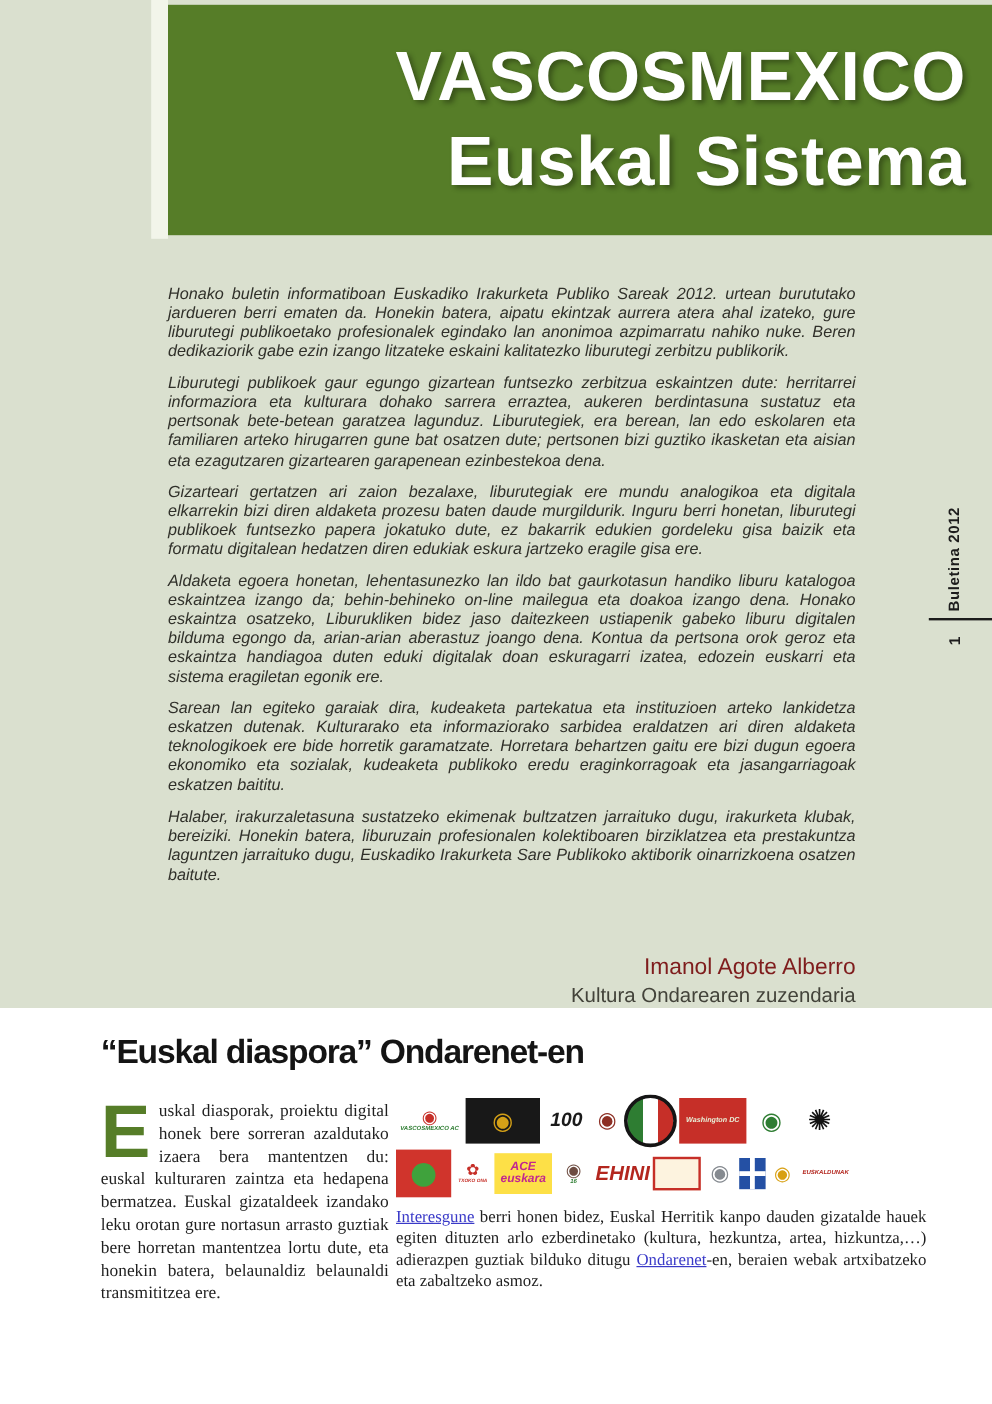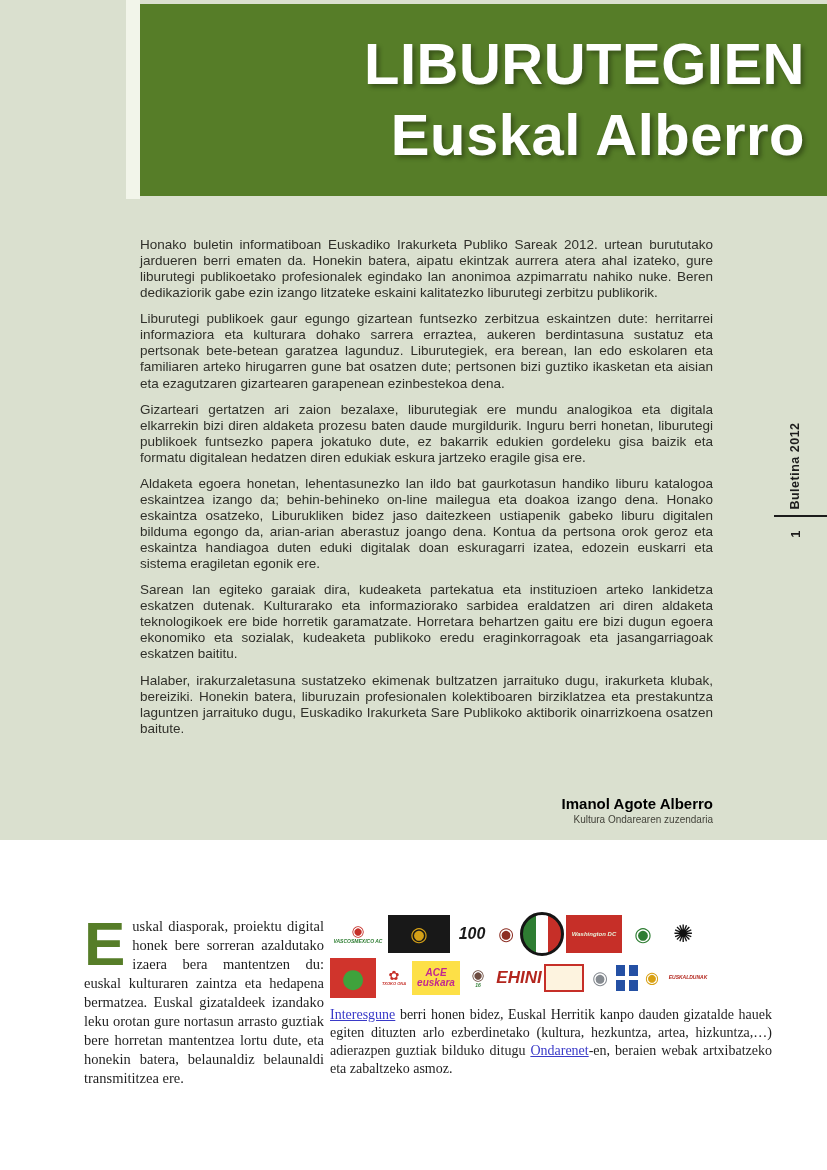--- a/index.html
+++ b/index.html
@@ -20,25 +20,25 @@
   .masthead .mline {
     font-weight:bold; font-size:58px; line-height:71px; letter-spacing:0.5px;
     text-shadow:3px 3px 4px rgba(25,35,8,0.45);
     white-space:nowrap;
   }
 
   .intro {
     position:absolute; left:140px; top:237px; width:573px;
     font-size:13.5px; line-height:1.19; color:#30302a; text-align:justify;
   }
-  .intro p { margin:0 0 10px 0; }
+  .intro p { margin:0 0 10px 0;font-style:italic; }
 
   .signature { position:absolute; left:140px; top:795px; width:573px; text-align:right; }
-  .signature .name { font-weight:bold; font-size:15px; color:#000000; line-height:1.25; }
-  .signature .role { font-size:10px; color:#43433a; line-height:1.25; }
+  .signature .name { font-weight:normal; font-size:19px; color:#7f1d1d; line-height:1.25; }
+  .signature .role { font-size:17px; color:#43433a; line-height:1.25; }
 
   
   .folio-label {
     position:absolute; left:724px; top:458px; width:144px; height:16px;
     transform:rotate(-90deg);
     font-weight:bold; font-size:12.5px; color:#1c1c1c; text-align:center;
     letter-spacing:0.5px;
   }
   .folio-line { position:absolute; left:774px; top:515px; width:53px; height:2px; background:#1c1c1c; }
   .folio-num {
@@ -99,22 +99,22 @@
 </style>
 </head>
 <body>
 
 <div class="page">
 
   <div class="top-section">
     <div class="edge-strip"></div>
 
     <div class="masthead">
-      <div class="mline">LIBURUTEGIEN</div>
-      <div class="mline">Euskal Alberro</div>
+      <div class="mline">VASCOSMEXICO</div>
+      <div class="mline">Euskal Sistema</div>
     </div>
 
     <div class="intro">
       <p>Honako buletin informatiboan Euskadiko Irakurketa Publiko Sareak 2012. urtean burututako jardueren berri ematen da. Honekin batera, aipatu ekintzak aurrera atera ahal izateko, gure liburutegi publikoetako profesionalek egindako lan anonimoa azpimarratu nahiko nuke. Beren dedikaziorik gabe ezin izango litzateke eskaini kalitatezko liburutegi zerbitzu publikorik.</p>
       <p>Liburutegi publikoek gaur egungo gizartean funtsezko zerbitzua eskaintzen dute: herritarrei informaziora eta kulturara dohako sarrera erraztea, aukeren berdintasuna sustatuz eta pertsonak bete-betean garatzea lagunduz. Liburutegiek, era berean, lan edo eskolaren eta familiaren arteko hirugarren gune bat osatzen dute; pertsonen bizi guztiko ikasketan eta aisian eta ezagutzaren gizartearen garapenean ezinbestekoa dena.</p>
       <p>Gizarteari gertatzen ari zaion bezalaxe, liburutegiak ere mundu analogikoa eta digitala elkarrekin bizi diren aldaketa prozesu baten daude murgildurik. Inguru berri honetan, liburutegi publikoek funtsezko papera jokatuko dute, ez bakarrik edukien gordeleku gisa baizik eta formatu digitalean hedatzen diren edukiak eskura jartzeko eragile gisa ere.</p>
       <p>Aldaketa egoera honetan, lehentasunezko lan ildo bat gaurkotasun handiko liburu katalogoa eskaintzea izango da; behin-behineko on-line mailegua eta doakoa izango dena. Honako eskaintza osatzeko, Liburukliken bidez jaso daitezkeen ustiapenik gabeko liburu digitalen bilduma egongo da, arian-arian aberastuz joango dena. Kontua da pertsona orok geroz eta eskaintza handiagoa duten eduki digitalak doan eskuragarri izatea, edozein euskarri eta sistema eragiletan egonik ere.</p>
       <p>Sarean lan egiteko garaiak dira, kudeaketa partekatua eta instituzioen arteko lankidetza eskatzen dutenak. Kulturarako eta informaziorako sarbidea eraldatzen ari diren aldaketa teknologikoek ere bide horretik garamatzate. Horretara behartzen gaitu ere bizi dugun egoera ekonomiko eta sozialak, kudeaketa publikoko eredu eraginkorragoak eta jasangarriagoak eskatzen baititu.</p>
       <p>Halaber, irakurzaletasuna sustatzeko ekimenak bultzatzen jarraituko dugu, irakurketa klubak, bereiziki. Honekin batera, liburuzain profesionalen kolektiboaren birziklatzea eta prestakuntza laguntzen jarraituko dugu, Euskadiko Irakurketa Sare Publikoko aktiborik oinarrizkoena osatzen baitute.</p>
     </div>
@@ -122,20 +122,21 @@
     <div class="signature">
       <div class="name">Imanol Agote Alberro</div>
       <div class="role">Kultura Ondarearen zuzendaria</div>
     </div>
 
     <div class="folio-label">Buletina 2012</div>
     <div class="folio-line"></div>
     <div class="folio-num">1</div>
   </div>
 
+  <div class="diaspora-heading">“Euskal diaspora” Ondarenet-en</div>
 
   <div class="col-left">
     <p><span class="dropcap">E</span><span>uskal diasporak, proiektu digital honek bere sorreran azaldutako izaera bera mantentzen du: euskal kulturaren zaintza eta hedapena bermatzea. Euskal gizataldeek izandako leku orotan gure nortasun arrasto guztiak bere horretan mantentzea lortu dute, eta honekin batera, belaunaldiz belaunaldi transmititzea ere.</span></p>
   </div>
 
   <div class="collage">
       <div class="logo-tile" style="width: 56px; height: 40px; background: rgb(255, 255, 255);">
         <span class="lg" style="color: rgb(198, 47, 40); font-size: 15px;">◉</span>
         <span class="lb" style="color: rgb(46, 125, 50); font-size: 5px;">VASCOSMEXICO AC</span>
       </div>

